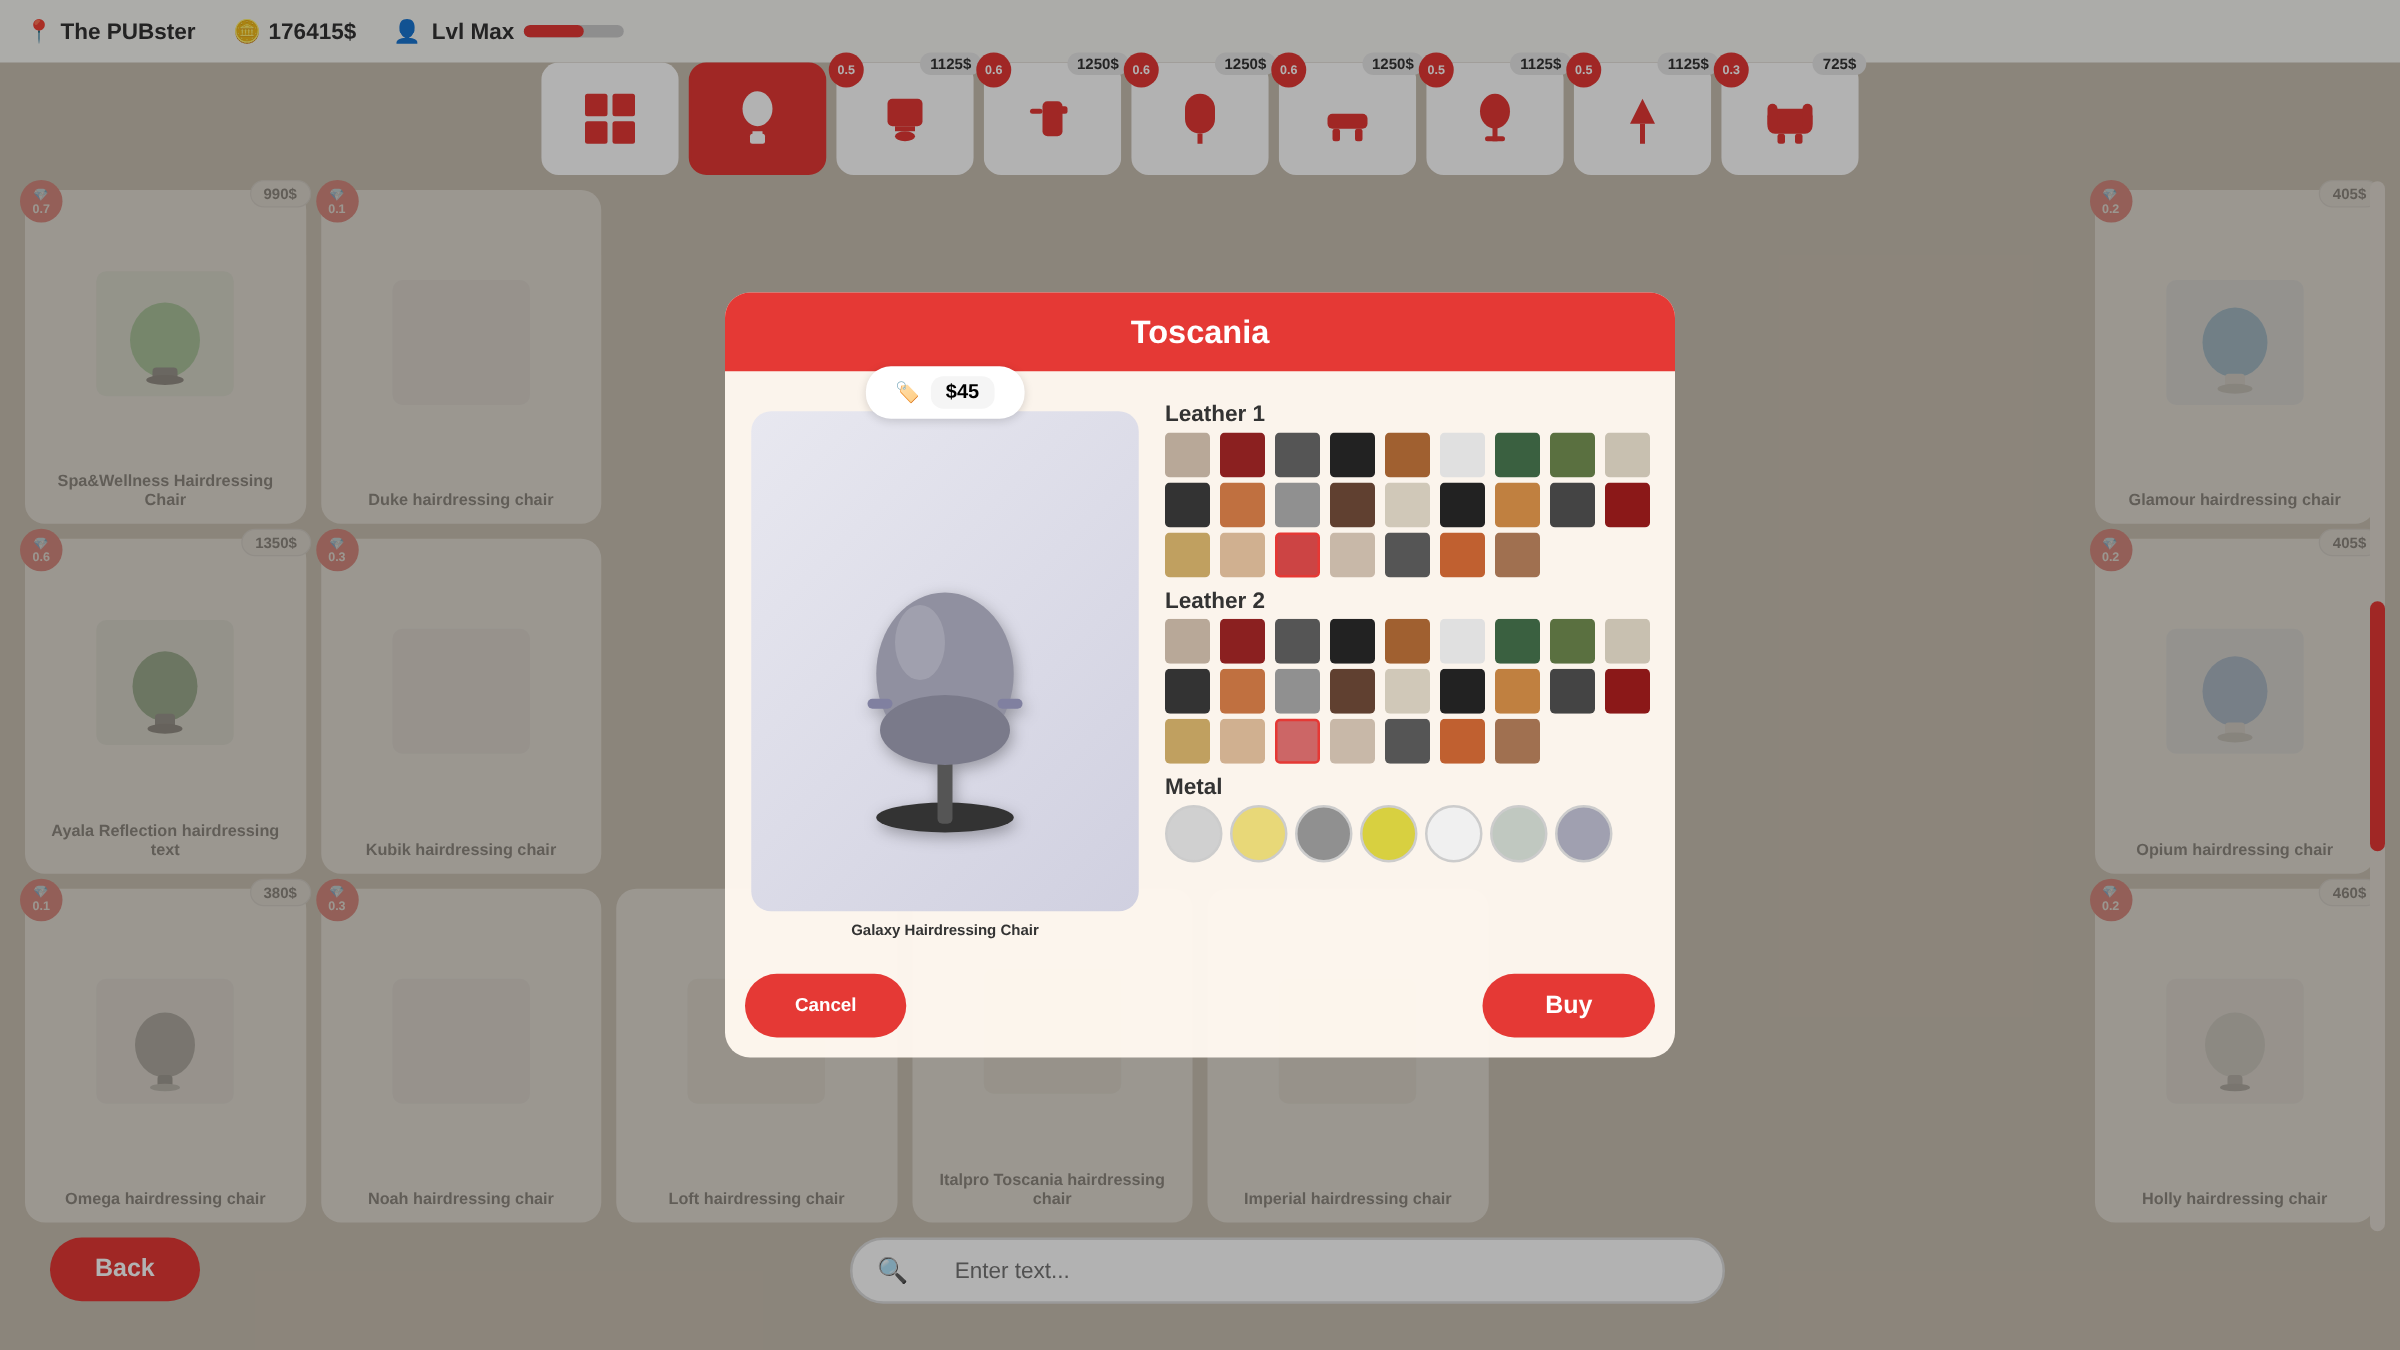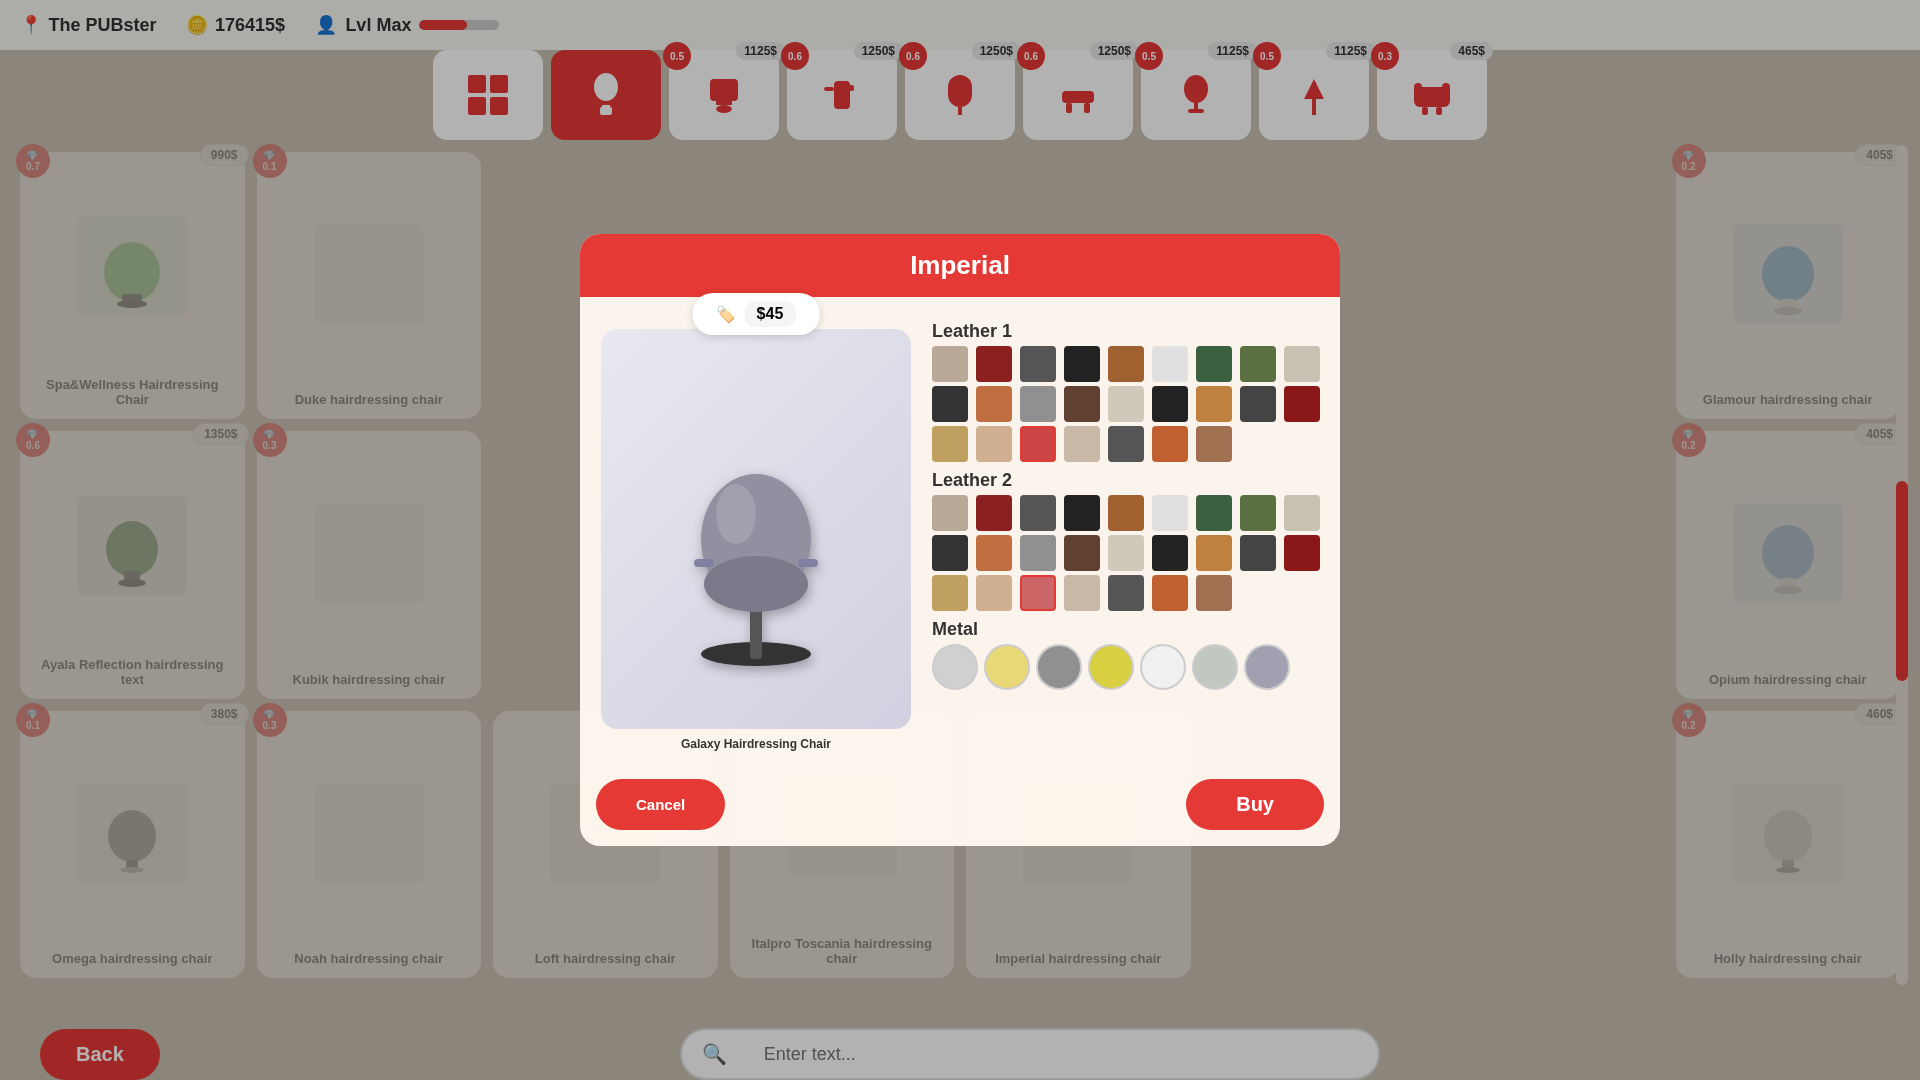--- a/index.html
+++ b/index.html
@@ -180,21 +180,21 @@
       top: 40%;
     }
 
     
     .bottom-bar {
       position: absolute;
       bottom: 0; left: 0; right: 0;
       height: 90px;
       background: #c8bfb0;
       display: flex;
-      align-items: flex-end;
+      align-items: flex-start;
       padding: 0 40px;
       gap: 20px;
       z-index: 10;
     }
     .back-btn {
       background: #e53935;
       color: white;
       border: none;
       border-radius: 30px;
       padding: 14px 36px;
@@ -471,21 +471,21 @@
     <div class="cat-gem">0.5</div>
     <div class="cat-price-tag">1125$</div>
     <svg viewBox="0 0 48 48" fill="none">
         <polygon points="14,28 24,8 34,28" fill="#e53935"></polygon>
         <rect x="22" y="28" width="4" height="16" fill="#e53935"></rect>
       </svg>
   </div>
 
   <div class="cat-tab">
     <div class="cat-gem">0.3</div>
-    <div class="cat-price-tag">465$</div>
+    <div class="cat-price-tag">725$</div>
     <svg viewBox="0 0 48 48" fill="none">
         <rect x="6" y="16" width="36" height="20" rx="6" fill="#e53935"></rect>
         <rect x="6" y="12" width="8" height="20" rx="4" fill="#e53935"></rect>
         <rect x="34" y="12" width="8" height="20" rx="4" fill="#e53935"></rect>
         <rect x="14" y="36" width="6" height="8" rx="2" fill="#e53935"></rect>
         <rect x="28" y="36" width="6" height="8" rx="2" fill="#e53935"></rect>
       </svg>
   </div>
 </div>
 
@@ -669,21 +669,21 @@
   </div>
 </div>
 
 <div class="scroll-bar">
   <div class="scroll-thumb"></div>
 </div>
 
 <div class="modal-overlay">
   <div class="modal-container">
     <div class="modal-header">
-      <span class="modal-header-title">Imperial</span>
+      <span class="modal-header-title">Toscania</span>
     </div>
     <div class="modal-body">
 
       <div class="modal-left">
         <div class="chair-preview-tag">
           <span>🏷️</span>
           <span class="price-amount">$45</span>
         </div>
         <div class="chair-preview-box">
 

